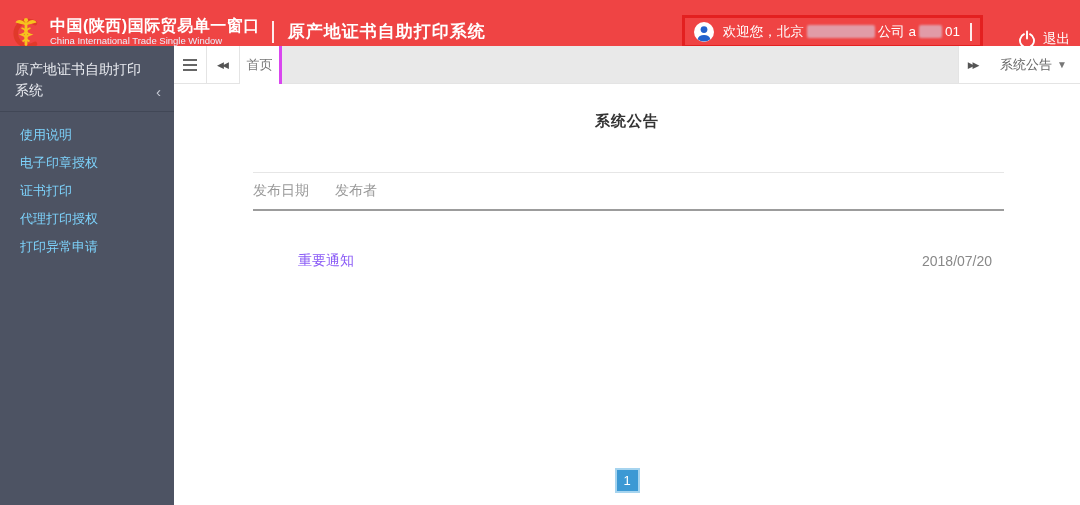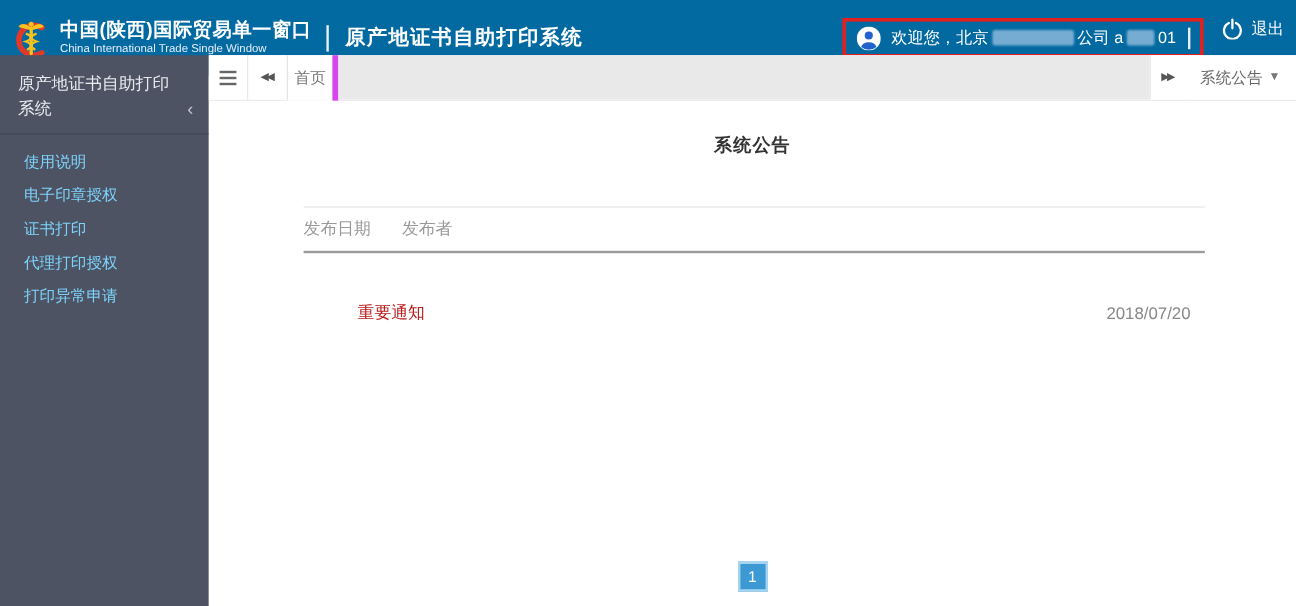--- a/index.html
+++ b/index.html
@@ -1,29 +1,29 @@
 <!DOCTYPE html>
 <html><head>
 <meta charset="utf-8">
 <style>
   * { margin:0; padding:0; box-sizing:border-box; }
   html,body { width:1080px; height:505px; }
   body { font-family:"Liberation Sans","DejaVu Sans",sans-serif; background:#fff; overflow:hidden; }
   .page { position:relative; width:1080px; height:505px; overflow:hidden; background:#fff; }
 
   
-  .header { position:absolute; top:0; left:0; right:0; height:63px; background:#0369a1; display:flex; align-items:center; color:#fff; }
+  .header { position:absolute; top:0; left:0; right:0; height:63px; background:#ef4444; display:flex; align-items:center; color:#fff; }
   .logo { width:36px; height:36px; margin-left:8px; flex:0 0 auto; }
   .brand { margin-left:6px; line-height:1; }
   .brand-title { font-size:16px; font-weight:bold; letter-spacing:.5px; line-height:18px; }
   .brand-sub { font-size:9.5px; color:#e9effc; line-height:12px; }
   .hdr-divider { width:2px; height:22px; background:rgba(255,255,255,.9); margin:0 14px 0 12px; }
   .system-title { font-size:17px; font-weight:bold; letter-spacing:1px; }
 
-  .hdr-right { margin-left:auto; display:flex; align-items:flex-start; margin-right:10px; }
+  .hdr-right { margin-left:auto; display:flex; align-items:flex-end; margin-right:10px;gap:20px; }
   .welcome-box { display:flex; align-items:center; border:3px solid #e32020; padding:4px 8px 4px 9px; height:33px; }
   .avatar { width:20px; height:20px; flex:0 0 auto; }
   .welcome-text { font-size:13.5px; margin-left:9px; white-space:nowrap; display:flex; align-items:center; }
   .redact { display:inline-block; height:13px; background:rgba(214,228,250,.55); border-radius:2px; margin:0 3px; filter:blur(1px); }
   .redact.r1 { width:68px; }
   .redact.r2 { width:23px; }
   .welcome-divider { width:2px; height:18px; background:rgba(255,255,255,.9); margin-left:10px; }
   .logout-btn { display:flex; align-items:center; margin-left:15px; cursor:pointer; }
   .power-icon { width:18px; height:18px; }
   .logout-label { font-size:13.5px; margin-left:7px; }
@@ -34,36 +34,36 @@
   .collapse-chevron { position:absolute; right:13px; bottom:12px; font-size:15px; color:#c6cad4; line-height:14px; }
   .menu { padding-top:9px; }
   .menu-item { height:28px; line-height:28px; padding-left:20px; font-size:13px; color:#7dd3fc; cursor:pointer; white-space:nowrap; }
 
   
   .tabbar { position:absolute; top:46px; left:174px; right:0; height:38px; background:#fff; display:flex; align-items:stretch; border-bottom:1px solid #e4e4e4; }
   .tab-btn { width:33px; display:flex; align-items:center; justify-content:center; border-right:1px solid #e4e4e4; cursor:pointer; color:#555; background:#fff; }
   .hamburger { display:flex; flex-direction:column; gap:3px; }
   .hamburger i { display:block; width:14px; height:2px; background:#666; }
   .dbl-arrow { font-size:9px; letter-spacing:-2px; color:#555; padding-right:2px; }
-  .tab-active { width:42px; display:flex; align-items:center; justify-content:center; font-size:13px; color:#777; background:#fff; border-right:5px solid #d946ef; margin-bottom:-1px; cursor:pointer; }
+  .tab-active { width:42px; display:flex; align-items:center; justify-content:center; font-size:13px; color:#777; background:#fff; border-right:3px solid #d946ef; margin-bottom:-1px; cursor:pointer; }
   .tab-strip { flex:1; background:#e9e9e9; }
   .tab-btn.right { border-right:none; border-left:1px solid #e4e4e4; width:30px; }
   .close-ops { display:flex; align-items:center; padding:0 13px 0 12px; font-size:13px; color:#666; cursor:pointer; background:#fff; }
   .caret { font-size:10px; color:#777; margin-left:5px; }
 
   
   .main { position:absolute; top:84px; left:174px; right:0; bottom:0; background:#fff; }
   .main-title { margin-top:28px; text-align:center; font-size:15px; font-weight:bold; color:#333; letter-spacing:1px; }
   .notice-table { margin:41px 76px 0 79px; }
   .t-head { display:flex; align-items:center; border-top:1px solid #e6e6e6; border-bottom:2px solid #9c9c9c; padding:9px 0 9px; font-size:14px; color:#999; }
   .t-row { display:flex; align-items:center; padding-top:41px; font-size:14px; color:#888; }
   .c-title { flex:1; padding-left:45px; }
   .c-date { width:82px; }
   .c-pub { width:162px; }
-  .notice-link { color:#b91c1c; text-decoration:none; cursor:pointer; }
+  .notice-link { color:#8b5cf6; text-decoration:none; cursor:pointer; }
   .pagination { position:absolute; left:0; right:0; bottom:12px; display:flex; justify-content:center; }
   .page-btn { min-width:25px; height:25px; background:#3c99d4; border:2px solid #a6d4ef; color:#fff; font-size:13px; display:flex; align-items:center; justify-content:center; cursor:pointer; }
 </style>
 </head>
 <body>
 
 <div class="page">
 
   <div class="header">
     <svg class="logo" viewBox="0 0 36 36">

